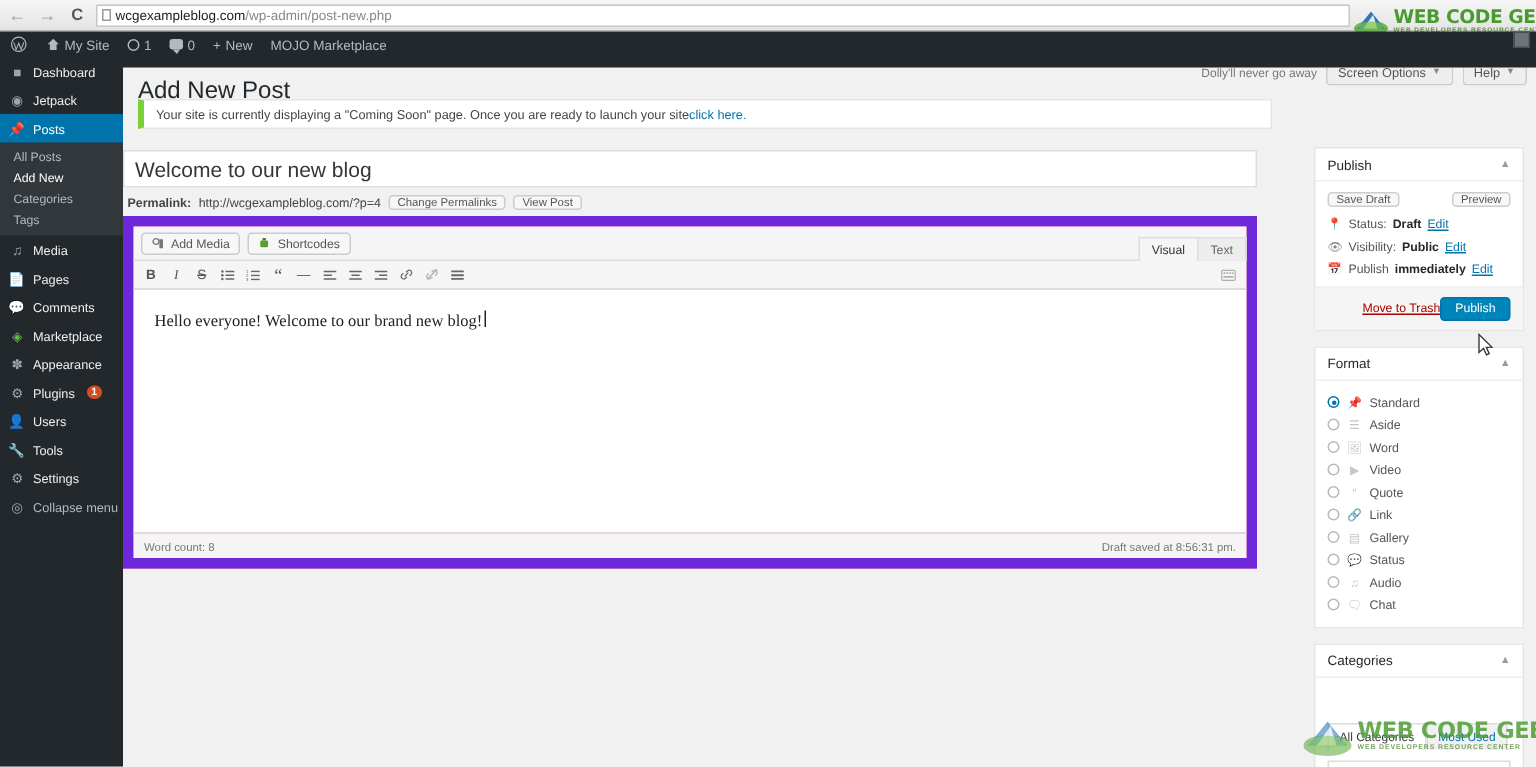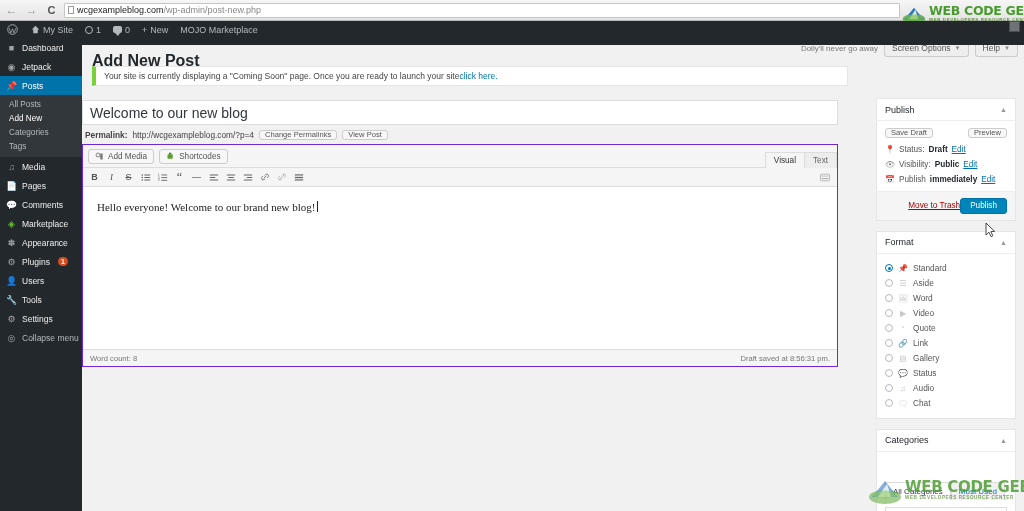--- a/index.html
+++ b/index.html
@@ -128,21 +128,21 @@
   }
   .dolly { color: #777; font-size: 8px; font-style: normal; }
   .meta-tab {
     background: #eee; border: 1px solid #ccc; border-top: none;
     border-radius: 0 0 3px 3px; padding: 3px 7px; color: #555; font-size: 8.5px;
     display: flex; align-items: center; gap: 4px;
   }
   .caret { font-size: 6px; color: #888; }
   h1.page-title {
     position: absolute; top: 14px; left: 10px; font-size: 16px;
-    font-weight: bold; color: #23282d;
+    font-weight: normal; color: #23282d;
   }
   .notice {
     position: absolute; top: 28px; left: 10px; width: 756px; height: 20px;
     background: #fff; border: 1px solid #e5e5e5; border-left: 4px solid #7ad03a;
     display: flex; align-items: center; padding-left: 8px; font-size: 8.5px;
     color: #444;
   }
   .notice a { color: #0073aa; text-decoration: none; }
   
   .post-body { position: absolute; top: 62px; left: 0; width: 756px; }
@@ -154,21 +154,21 @@
   .permalink-row {
     display: flex; align-items: center; gap: 5px; font-size: 8.3px;
     color: #444; padding: 5px 2px 4px 3px;
   }
   .permalink-row b { font-weight: bold; }
   .sm-btn {
     background: #f7f7f7; border: 1px solid #ccc; border-radius: 3px;
     font-size: 7.6px; color: #555; padding: 0 5px; line-height: 1;
     white-space: nowrap;
   }
-  .editor-box { border: 1px solid #6d28d9; background: #ec4899; }
+  .editor-box { border: 7px solid #6d28d9; background: #ec4899; }
   .media-bar {
     background: #f5f5f5; border-bottom: 1px solid #ddd; height: 23px;
     display: flex; align-items: center; padding: 0 5px; gap: 5px;
     position: relative;
   }
   .media-btn {
     display: flex; align-items: center; gap: 4px; background: #f7f7f7;
     border: 1px solid #ccc; border-radius: 3px; padding: 2px 6px;
     font-size: 8.2px; color: #555;
   }

